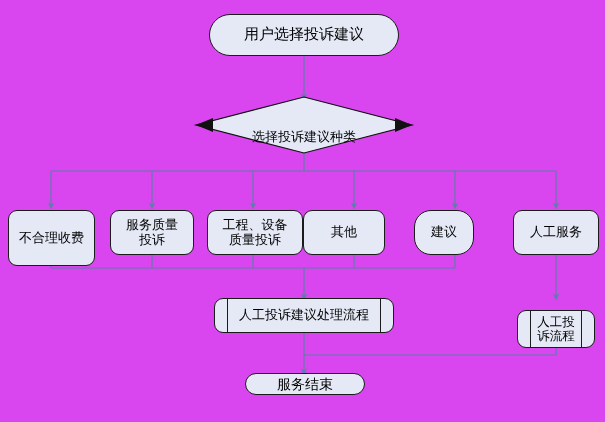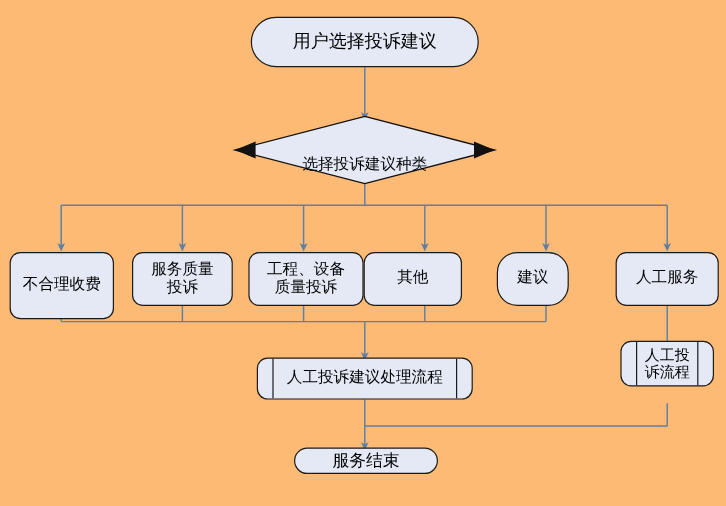--- a/index.html
+++ b/index.html
@@ -4,21 +4,21 @@
 <style>
   html, body {
     margin: 0;
     padding: 0;
     background: #ffffff;
   }
   #canvas {
     position: relative;
     width: 605px;
     height: 422px;
-    background: #fdba74;
+    background: #d946ef;
     font-family: "DejaVu Sans", "Liberation Sans", sans-serif;
     overflow: hidden;
   }
   #svg-layer {
     position: absolute;
     left: 0;
     top: 0;
     width: 605px;
     height: 422px;
   }
@@ -161,21 +161,21 @@
   <div class="node rounded-box" style="left:414px; top:210px; width:60px; height:45px; font-size:13px;border-radius:17px;">建议</div>
 
   <div class="node rounded-box" style="left:513px; top:210px; width:86px; height:45px; font-size:13px;">人工服务</div>
 
   <div class="node predef" style="left:214px; top:298px; width:180px; height:35px;">
     <span class="bar left"></span>
     <span class="bar right"></span>
     <span class="predef-inner" style="font-size:13px;">人工投诉建议处理流程</span>
   </div>
 
-  <div class="node predef" style="left:517px; top:284px; width:78px; height:38px;">
+  <div class="node predef" style="left:517px; top:310px; width:78px; height:38px;">
     <span class="bar left"></span>
     <span class="bar right"></span>
     <span class="predef-inner" style="font-size:12.5px;">人工投
 诉流程</span>
   </div>
 
   <div class="node terminator" style="left:245px; top:373px; width:120px; height:22px; font-size:14px;">服务结束</div>
 
 </div>
 

